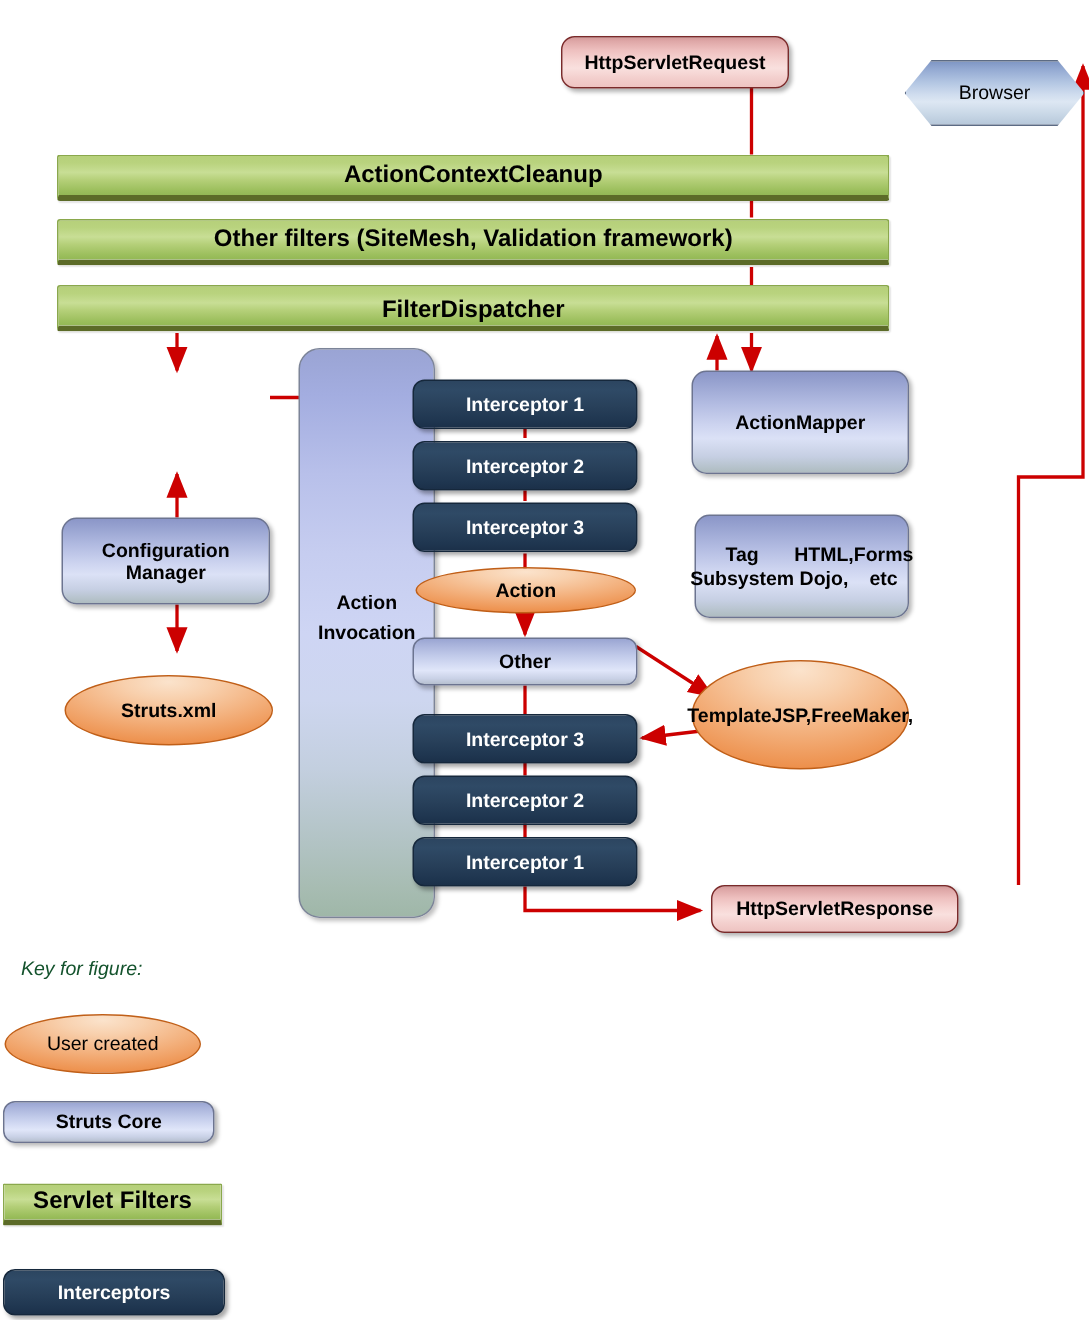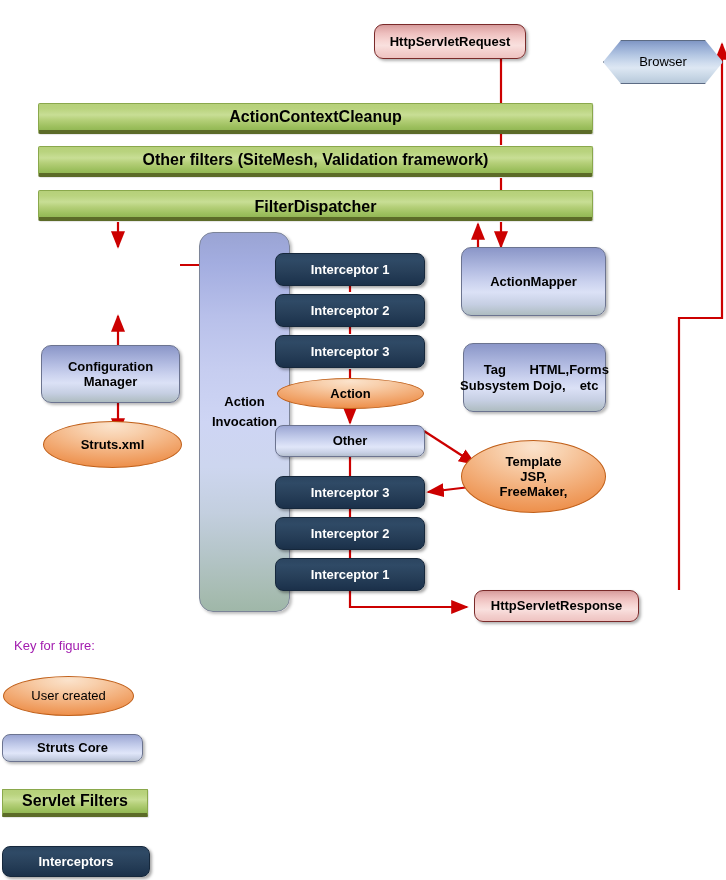--- a/index.html
+++ b/index.html
@@ -105,21 +105,22 @@
     clip-path: polygon(15% 0%, 85% 0%, 100% 50%, 85% 100%, 15% 100%, 0% 50%);
     font-weight: normal;
     font-size: 13px;
   }
 
   
   #legend-title {
     position: absolute;
     font-size: 13px;
     font-weight: normal;
-    color: #a21caf;
+    color: #14532d;
+    font-style: italic;
   }
   .legend-ellipse { font-weight: normal; font-size: 13px; }
 </style>
 </head>
 <body>
 
 <div id="stage">
 
   <svg class="svg-layer" viewBox="0 0 726 880" width="726" height="880">
     <defs>
@@ -187,21 +188,21 @@
               font-weight:bold; font-size:13px; color:#000;">
     <span>Invocation</span>
   </div>
 
 
   <div class="node blue-box" style="left:41px; top:345px; width:139px; height:58px; flex-direction:column;">
     <span>Configuration</span>
     <span>Manager</span>
   </div>
 
-  <div class="node orange-ellipse" style="left:43px; top:421px; width:139px; height:47px;">
+  <div class="node orange-ellipse" style="left:43px; top:450px; width:139px; height:47px;">
     <span>Struts.xml</span>
   </div>
 
   <div class="node navy-box" style="left:275px; top:253px; width:150px; height:33px;">
     <span>Interceptor 1</span>
   </div>
   <div class="node navy-box" style="left:275px; top:294px; width:150px; height:33px;">
     <span>Interceptor 2</span>
   </div>
   <div class="node navy-box" style="left:275px; top:335px; width:150px; height:33px;">
@@ -229,21 +230,21 @@
   <div class="node blue-box" style="left:461px; top:247px; width:145px; height:69px;">
     <span>ActionMapper</span>
   </div>
 
   <div class="node blue-box" style="left:463px; top:343px; width:143px; height:69px; flex-direction:row;">
     <span>Tag Subsystem</span>
     <span>HTML, Dojo,</span>
     <span>Forms etc</span>
   </div>
 
-  <div class="node orange-ellipse" style="left:461px; top:440px; width:145px; height:73px; flex-direction:column;">
+  <div class="node orange-ellipse" style="left:461px; top:440px; width:145px; height:73px; flex-direction:row;">
     <span>Template</span>
     <span>JSP,</span>
     <span>FreeMaker,</span>
   </div>
 
   <div class="node pink-box" style="left:474px; top:590px; width:165px; height:32px;">
     <span>HttpServletResponse</span>
   </div>
 
   <div id="legend-title" style="left:14px; top:638px;">

